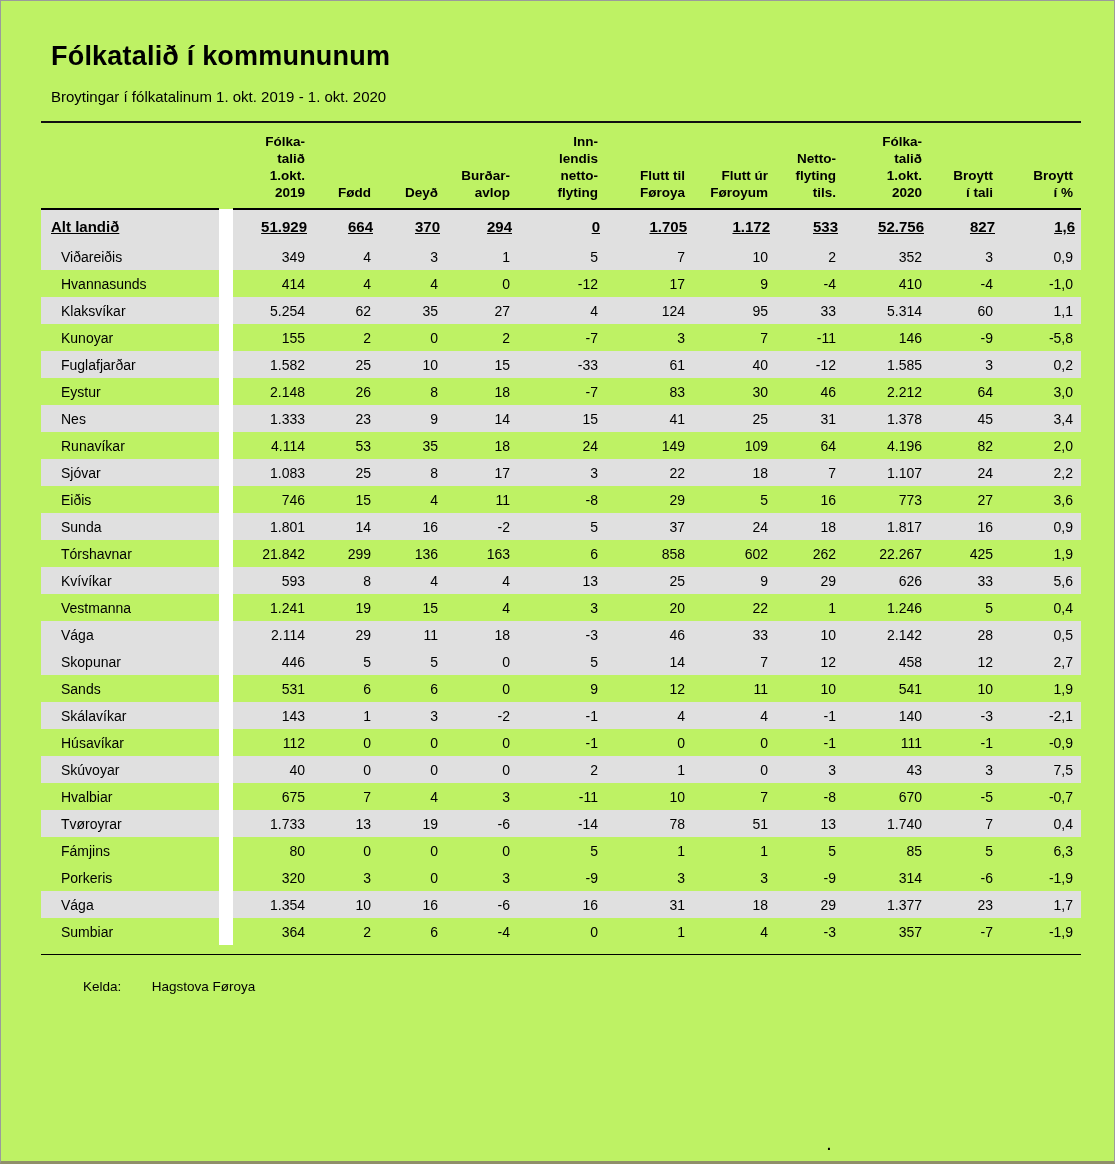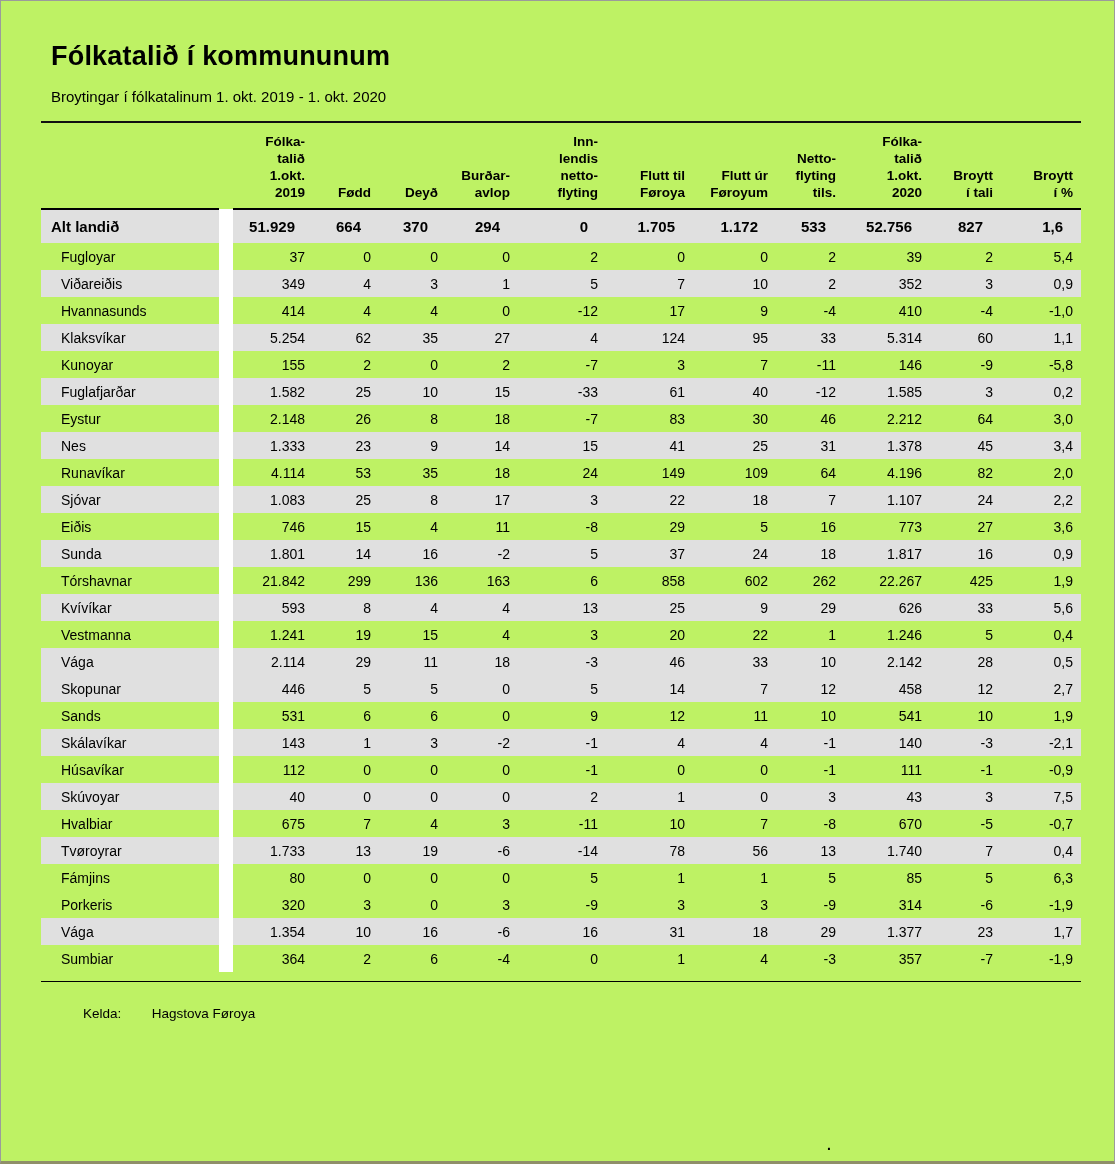--- a/index.html
+++ b/index.html
@@ -62,21 +62,22 @@
   .pop-table td.name-col { text-align: left; padding-left: 20px; }
   .pop-table td.spacer { background: #fff; padding: 0; }
 
   .pop-table tr.stripe td { background: #e0e0e0; }
   .pop-table tr.stripe td.spacer { background: #fff; }
 
   .pop-table tr.total-row td {
     background: #e0e0e0;
     font-weight: bold;
     font-size: 15px;
-    padding: 8px 18px 8px 0;
+    padding: 8px 6px 8px 0;
+    text-decoration: underline;
   }
   .pop-table tr.total-row td.name-col { padding-left: 10px; }
   .pop-table tr.total-row td.spacer { background: #fff; }
 
   .bottom-rule {
     width: 1040px;
     border-top: 1px solid #000;
     height: 0;
     margin-top: 9px;
   }
@@ -163,35 +164,20 @@
           <td class="num-col">370</td>
           <td class="num-col">294</td>
           <td class="num-col">0</td>
           <td class="num-col">1.705</td>
           <td class="num-col">1.172</td>
           <td class="num-col">533</td>
           <td class="num-col">52.756</td>
           <td class="num-col">827</td>
           <td class="num-col">1,6</td>
         </tr>
-        <tr>
-          <td class="name-col">Fugloyar</td>
-          <td class="spacer"></td>
-          <td class="num-col">37</td>
-          <td class="num-col">0</td>
-          <td class="num-col">0</td>
-          <td class="num-col">0</td>
-          <td class="num-col">2</td>
-          <td class="num-col">0</td>
-          <td class="num-col">0</td>
-          <td class="num-col">2</td>
-          <td class="num-col">39</td>
-          <td class="num-col">2</td>
-          <td class="num-col">5,4</td>
-        </tr>
         <tr class="stripe">
           <td class="name-col">Viðareiðis</td>
           <td class="spacer"></td>
           <td class="num-col">349</td>
           <td class="num-col">4</td>
           <td class="num-col">3</td>
           <td class="num-col">1</td>
           <td class="num-col">5</td>
           <td class="num-col">7</td>
           <td class="num-col">10</td>
@@ -502,21 +488,21 @@
         </tr>
         <tr class="stripe">
           <td class="name-col">Tvøroyrar</td>
           <td class="spacer"></td>
           <td class="num-col">1.733</td>
           <td class="num-col">13</td>
           <td class="num-col">19</td>
           <td class="num-col">-6</td>
           <td class="num-col">-14</td>
           <td class="num-col">78</td>
-          <td class="num-col">56</td>
+          <td class="num-col">51</td>
           <td class="num-col">13</td>
           <td class="num-col">1.740</td>
           <td class="num-col">7</td>
           <td class="num-col">0,4</td>
         </tr>
         <tr>
           <td class="name-col">Fámjins</td>
           <td class="spacer"></td>
           <td class="num-col">80</td>
           <td class="num-col">0</td>

